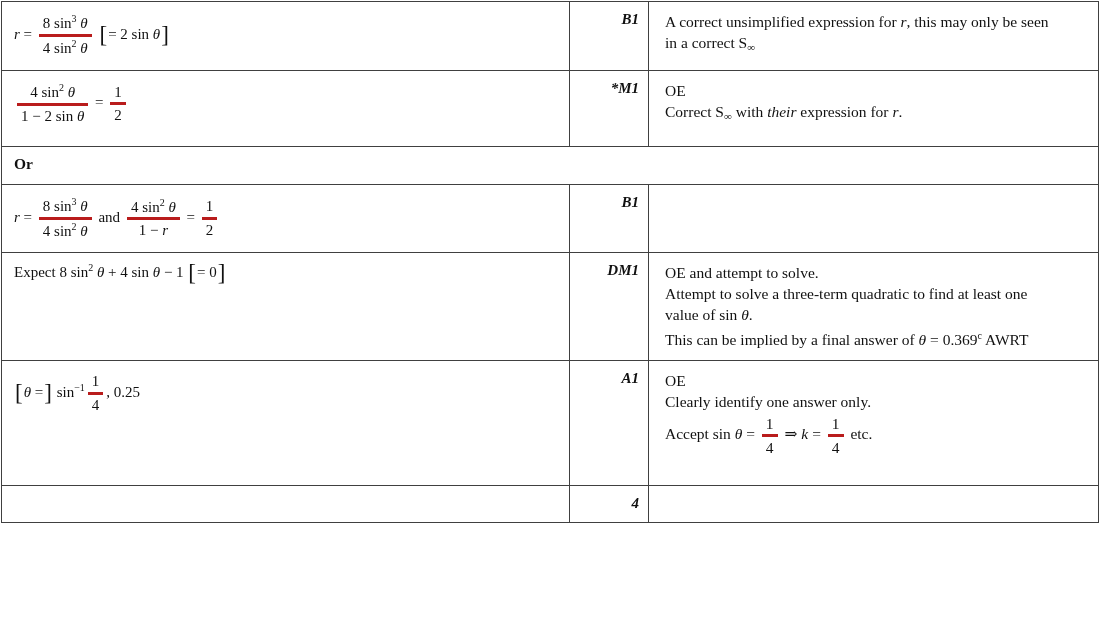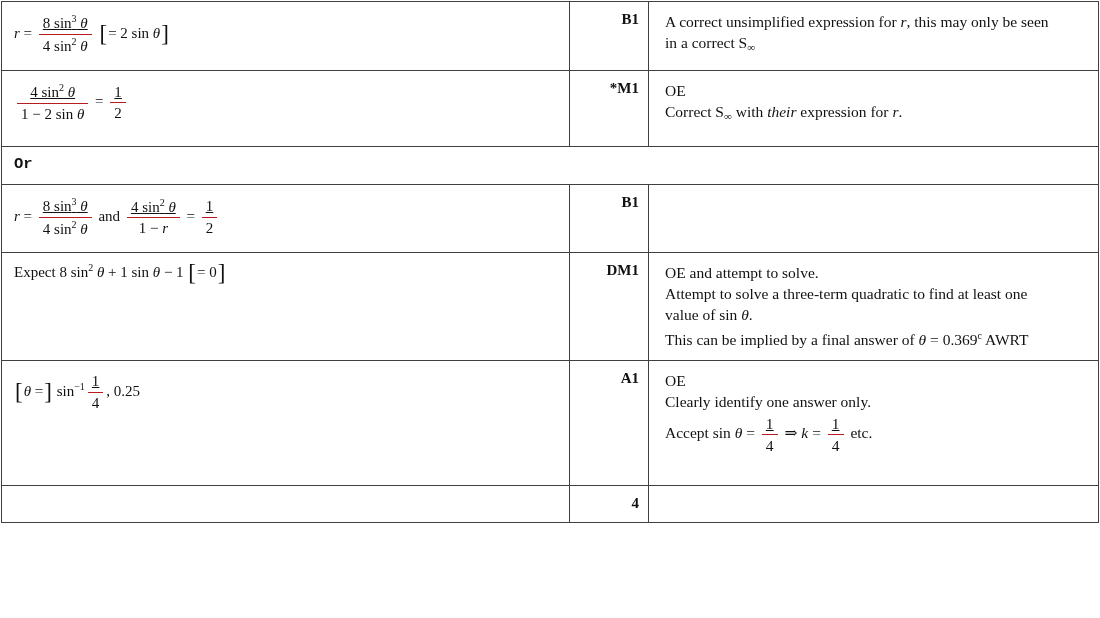--- a/index.html
+++ b/index.html
@@ -16,35 +16,35 @@
   td{
     border:1px solid #404040;vertical-align:top;
     padding:9px 8px 4px 12px;overflow:hidden;
   }
   td.work{font-size:15px;}
   td.mark{
     text-align:right;font-weight:bold;font-size:15px;
     padding-right:9px;padding-left:2px;
   }
   td.comment{font-size:15.5px;padding-left:16px;}
-  td.spanrow{font-size:15.5px;padding-top:8px;font-family:Liberation Mono, monospace;}
+  td.spanrow{font-size:15.5px;padding-top:8px;}
   .section-label{font-weight:bold;}
   .cline{line-height:21px;}
   .r{font-style:normal;}
   .i{font-style:italic;}
   .sup{font-size:10px;vertical-align:6px;letter-spacing:0;}
   .sub{font-size:11px;vertical-align:-3px;}
   .big{font-size:23px;vertical-align:-3px;line-height:0;padding:0 1px;}
   .frac{
     display:inline-block;vertical-align:middle;text-align:center;
     margin:2px 3px;line-height:1.25;
   }
-  .frac .num{display:block;border-bottom:1px solid #b91c1c;padding:0 4px 1px;text-decoration:underline;}
+  .frac .num{display:block;border-bottom:3px solid #b91c1c;padding:0 4px 1px;}
   .frac .den{display:block;padding:1px 4px 0;}
-  .mark-label{font-weight:bold;}
+  .mark-label{font-weight:bold;font-style:italic;}
 </style>
 </head>
 <body>
 
 <table>
   <colgroup>
     <col style="width:568px">
     <col style="width:79px">
     <col style="width:450px">
   </colgroup>
@@ -67,21 +67,21 @@
       </tr>
       <tr style="height: 38px;">
         <td colspan="3" class="spanrow"><span class="section-label">Or</span></td>
       </tr>
       <tr style="height: 68px;">
         <td class="work"><span class="i">r</span><span class="r"> = </span><span class="frac"><span class="num"><span class="r">8 sin</span><span class="sup">3</span><span class="i"> θ</span></span><span class="den"><span class="r">4 sin</span><span class="sup">2</span><span class="i"> θ</span></span></span><span class="r"> and </span><span class="frac"><span class="num"><span class="r">4 sin</span><span class="sup">2</span><span class="i"> θ</span></span><span class="den"><span class="r">1 − </span><span class="i">r</span></span></span><span class="r"> = </span><span class="frac"><span class="num"><span class="r">1</span></span><span class="den"><span class="r">2</span></span></span></td>
         <td class="mark"><span class="mark-label">B1</span></td>
         <td class="comment"></td>
       </tr>
       <tr style="height: 108px;">
-        <td class="work"><span class="r">Expect 8 sin</span><span class="sup">2</span><span class="i"> θ</span><span class="r"> + 1 sin </span><span class="i">θ</span><span class="r"> − 1 </span><span class="big">[</span><span class="r">= 0</span><span class="big">]</span></td>
+        <td class="work"><span class="r">Expect 8 sin</span><span class="sup">2</span><span class="i"> θ</span><span class="r"> + 4 sin </span><span class="i">θ</span><span class="r"> − 1 </span><span class="big">[</span><span class="r">= 0</span><span class="big">]</span></td>
         <td class="mark"><span class="mark-label">DM1</span></td>
         <td class="comment">
           <div class="cline"><span class="r">OE and attempt to solve.</span></div>
           <div class="cline"><span class="r">Attempt to solve a three-term quadratic to find at least one</span></div>
           <div class="cline"><span class="r">value of sin </span><span class="i">θ</span><span class="r">.</span></div>
           <div class="cline"><span class="r">This can be implied by a final answer of </span><span class="i">θ</span><span class="r"> = 0.369</span><span class="sup">c</span><span class="r"> AWRT</span></div>
         </td>
       </tr>
       <tr style="height: 125px;">
         <td class="work"><span class="big">[</span><span class="i">θ</span><span class="r"> =</span><span class="big">]</span><span class="r"> sin</span><span class="sup">−1</span><span class="frac"><span class="num"><span class="r">1</span></span><span class="den"><span class="r">4</span></span></span><span class="r">, 0.25</span></td>

